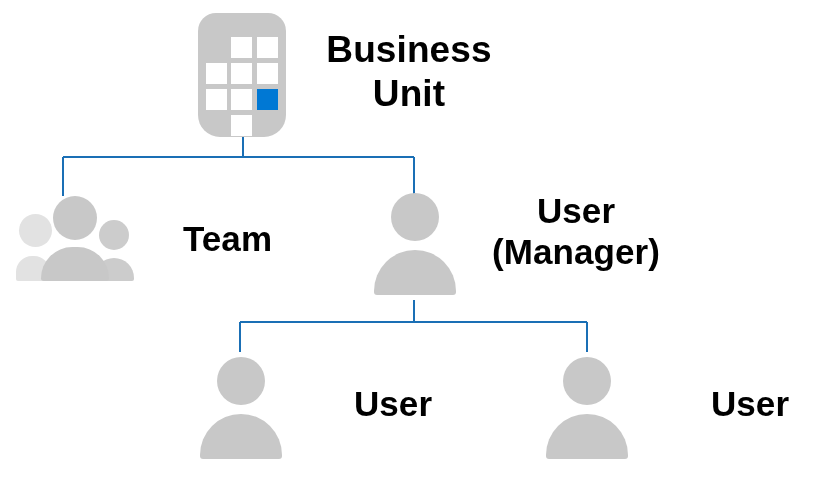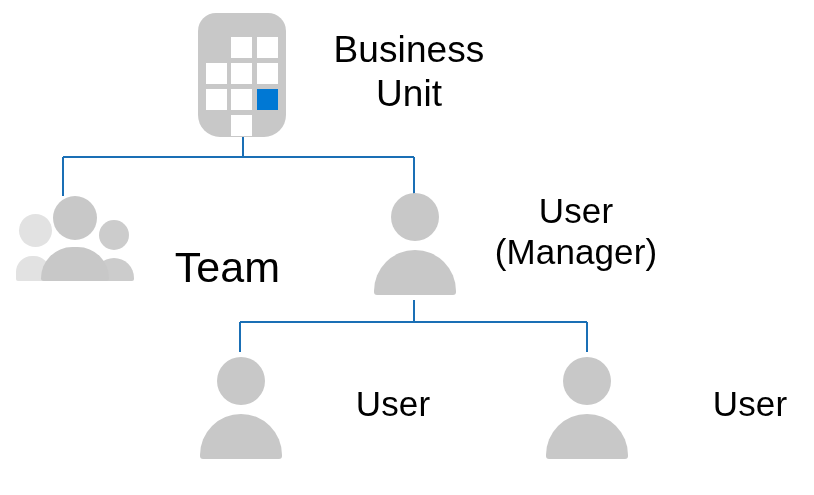--- a/index.html
+++ b/index.html
@@ -25,21 +25,21 @@
     width: 814px;
     height: 495px;
     pointer-events: none;
   }
   .node {
     position: absolute;
   }
   .node-label {
     position: absolute;
     color: #000000;
-    font-weight: 400;
+    font-weight: 700;
     line-height: 1.18;
     white-space: pre-line;
     letter-spacing: 0.1px;
   }
 
   
   .bu-icon {
     position: absolute;
     left: 198px;
     top: 13px;
@@ -175,21 +175,21 @@
 
   <div class="node">
     <div class="team-icon">
       <div class="head team-l-head"></div>
       <div class="torso team-l-torso"></div>
       <div class="head team-r-head"></div>
       <div class="torso team-r-torso"></div>
       <div class="head team-c-head"></div>
       <div class="torso team-c-torso"></div>
     </div>
-    <div class="node-label" style="left:170px; top:218px; width:115px; text-align:center; font-size:43px;margin-top:24px;">Team</div>
+    <div class="node-label" style="left:170px; top:218px; width:115px; text-align:center; font-size:35px;">Team</div>
   </div>
 
   <div class="node">
     <div class="person" style="left:374px; top:193px; width:82px; height:102px;">
       <div class="head" style="left:17px; top:0px;  width:48px; height:48px;"></div>
       <div class="torso" style="left:0px;  top:57px; width:82px; height:45px; border-radius:41px 41px 3px 3px;"></div>
     </div>
     <div class="node-label" style="left:474px; top:190px; width:204px; text-align:center; font-size:35px;">User
 (Manager)</div>
   </div>

